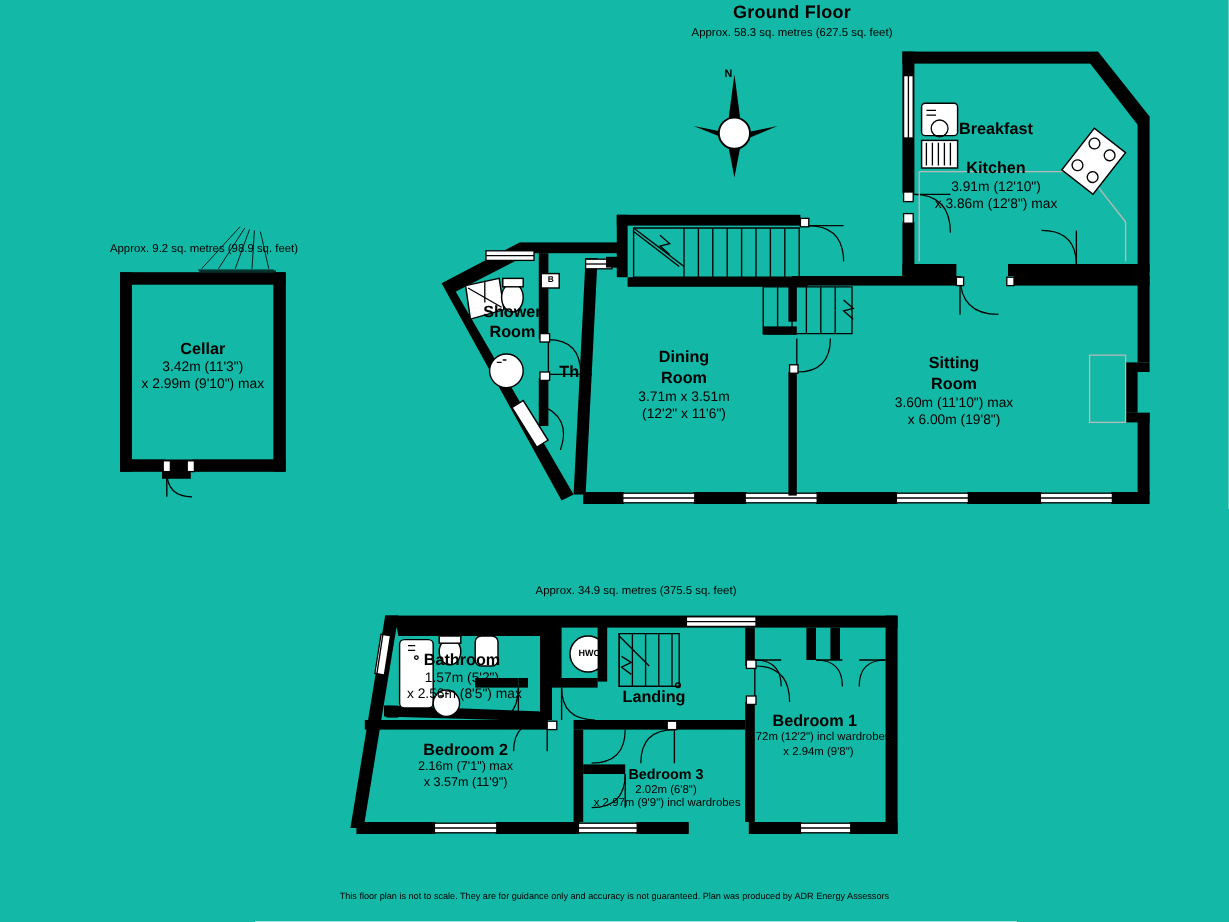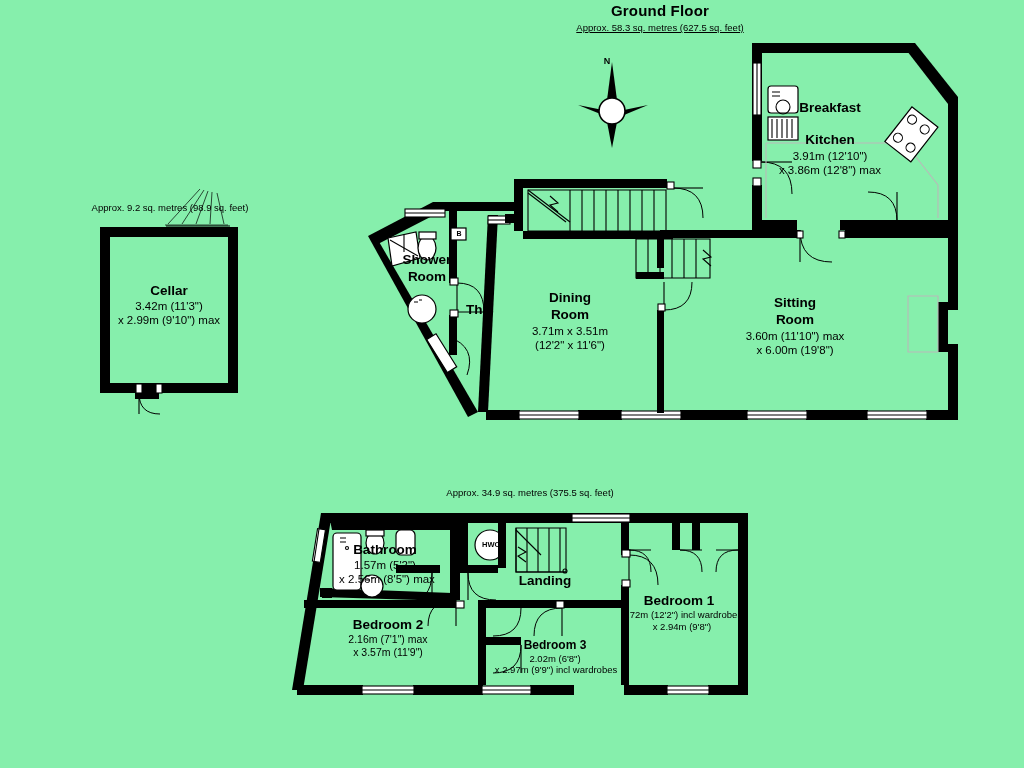--- a/index.html
+++ b/index.html
@@ -4,21 +4,21 @@
 <style>
   html, body {
     margin: 0;
     padding: 0;
     background: #ffffff;
   }
   #page {
     position: relative;
     width: 1024px;
     height: 768px;
-    background: #86efac;
+    background: #14b8a6;
     font-family: "Liberation Sans", sans-serif;
     overflow: hidden;
   }
   svg.plan {
     position: absolute;
     left: 0;
     top: 0;
     width: 1024px;
     height: 768px;
   }
@@ -333,21 +333,21 @@
       <rect class="win-frame" x="556" y="601" width="8" height="7"></rect>
 
       <rect class="wall" x="486" y="637" width="35" height="8"></rect>
       <path class="door-arc" d="M521 645 Q521 673 493 673"></path>
       <path class="thin" d="M521 645 L521 673"></path>
       <path class="door-arc" d="M521 608 Q521 636 493 636"></path>
     </g>
   </svg>
 
   <div class="txt floor-title" style="left:535px; top:3px; width:250px;">Ground Floor</div>
-  <div class="txt floor-sub" style="left:535px; top:23px; width:250px;text-decoration:underline;">Approx. 58.3 sq. metres (627.5 sq. feet)</div>
+  <div class="txt floor-sub" style="left:535px; top:23px; width:250px;">Approx. 58.3 sq. metres (627.5 sq. feet)</div>
 
   <div class="txt compass-n" style="left:592px; top:56px; width:30px;">N</div>
 
   <div class="txt floor-sub" style="left:55px; top:203px; width:230px;">Approx. 9.2 sq. metres (98.9 sq. feet)</div>
 
   <div class="txt room-name" style="left:94px; top:283px; width:150px;">Cellar</div>
   <div class="txt room-dim" style="left:84px; top:300px; width:170px;">3.42m (11'3")</div>
   <div class="txt room-dim" style="left:84px; top:314px; width:170px;">x 2.99m (9'10") max</div>
 
   <div class="txt room-name" style="left:750px; top:100px; width:160px;">Breakfast</div>
@@ -387,14 +387,15 @@
   <div class="txt room-dim" style="left:602px; top:622px; width:160px; font-size:9.5px;">x 2.94m (9'8")</div>
 
   <div class="txt room-name" style="left:318px; top:617px; width:140px;">Bedroom 2</div>
   <div class="txt room-dim" style="left:318px; top:634px; width:140px; font-size:10.5px;">2.16m (7'1") max</div>
   <div class="txt room-dim" style="left:318px; top:647px; width:140px; font-size:10.5px;">x 3.57m (11'9")</div>
 
   <div class="txt room-name" style="left:490px; top:639px; width:130px; font-size:12px;">Bedroom 3</div>
   <div class="txt room-dim" style="left:490px; top:654px; width:130px; font-size:9.5px;">2.02m (6'8")</div>
   <div class="txt room-dim" style="left:466px; top:665px; width:180px; font-size:9.5px;">x 2.97m (9'9") incl wardrobes</div>
 
+  <div class="txt disclaimer" style="left:212px; top:742px; width:600px;">This floor plan is not to scale. They are for guidance only and accuracy is not guaranteed. Plan was produced by ADR Energy Assessors</div>
 
 </div>
 
 </body></html>

